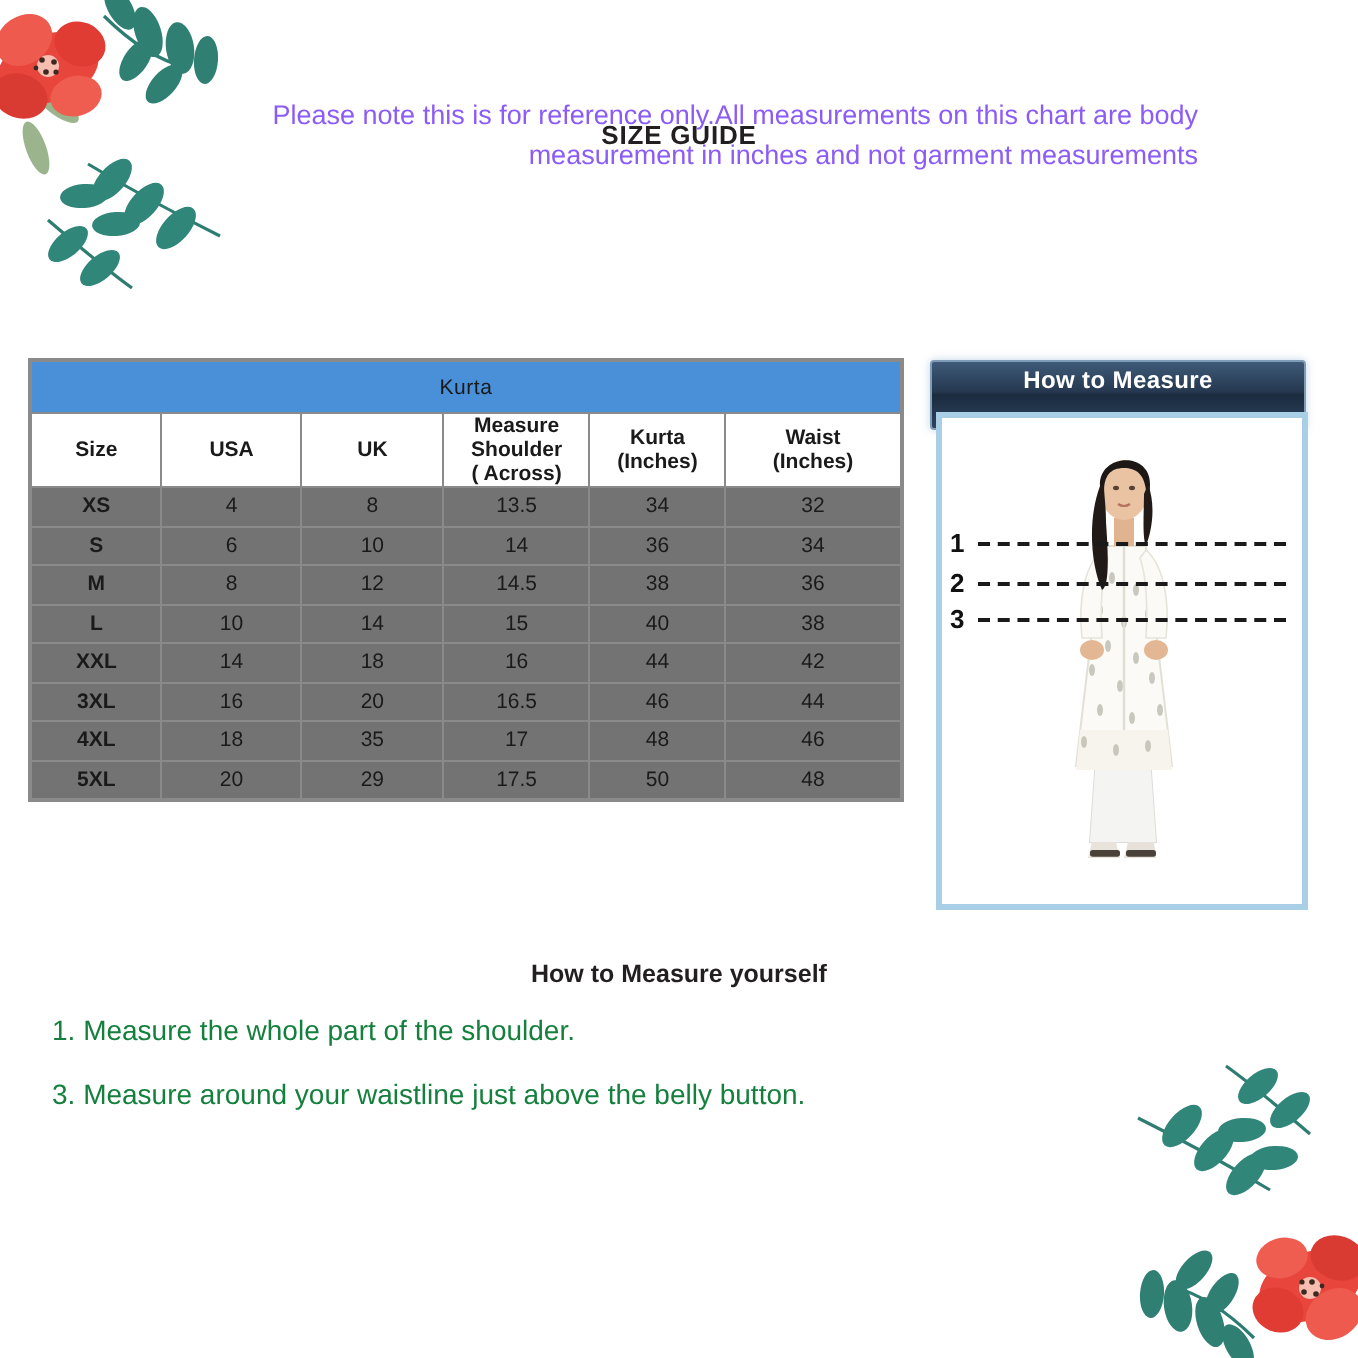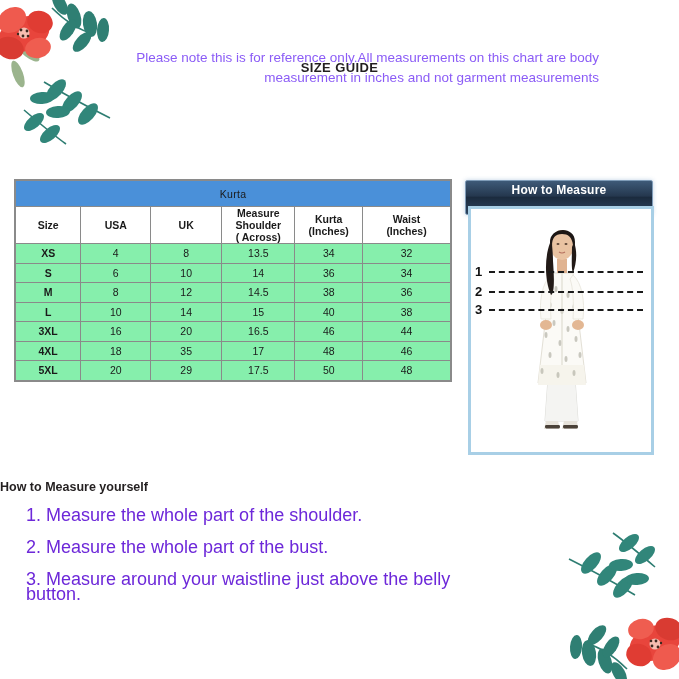--- a/index.html
+++ b/index.html
@@ -50,21 +50,21 @@
   }
   .kurta-bar{
     background:#4a90d9;
     color:#16365c;
     font-size:17px;
     font-weight:normal;
     height:25px;
     letter-spacing:.3px;
     border:1px solid #8a8a8a;
   }
-  tbody tr td{height:18.5px;vertical-align:middle;background:#86efac;}
+  tbody tr td{height:18.5px;vertical-align:middle;background:#737373;}
   tbody tr td.sz{font-weight:bold;}
   col.c-size{width:58px;}
   col.c-usa{width:62px;}
   col.c-uk{width:63px;}
   col.c-shoulder{width:65px;}
   col.c-bust{width:60px;}
   col.c-waist{width:78px;}
 
   
   .htm-banner{
@@ -101,28 +101,28 @@
     font-size:13px;font-weight:bold;color:#111;
     line-height:1;
   }
   .mnum.n1{top:56px;}
   .mnum.n2{top:76px;}
   .mnum.n3{top:94px;}
 
   
   .howto-head{
     position:absolute;left:0;right:0;top:480px;
-    text-align:left;
+    text-align:center;
     font-size:12.5px;font-weight:bold;color:#231f20;
   }
   .steps{
     position:absolute;left:26px;top:508px;width:430px;
   }
   .step{
-    font-size:18px;color:#6d28d9;
+    font-size:14px;color:#15803d;
     margin-bottom:17px;
     line-height:15px;
   }
 </style>
 </head>
 <body>
 
 <svg class="floral floral-tl" viewBox="0 0 140 160">
   <g fill="none" stroke="#2e7d72" stroke-width="1.6">
     <path d="M58 18 C70 30 84 40 100 44"></path>
@@ -274,20 +274,28 @@
           <td>38</td>
           <td>36</td>
         </tr>
         <tr>
           <td class="sz">L</td>
           <td>10</td>
           <td>14</td>
           <td>15</td>
           <td>40</td>
           <td>38</td>
+        </tr>
+        <tr>
+          <td class="sz">XXL</td>
+          <td>14</td>
+          <td>18</td>
+          <td>16</td>
+          <td>44</td>
+          <td>42</td>
         </tr>
         <tr>
           <td class="sz">3XL</td>
           <td>16</td>
           <td>20</td>
           <td>16.5</td>
           <td>46</td>
           <td>44</td>
         </tr>
         <tr>
@@ -375,15 +383,14 @@
   <div class="mline l2"></div>
   <div class="mline l3"></div>
   <div class="mnum n1">1</div>
   <div class="mnum n2">2</div>
   <div class="mnum n3">3</div>
 </div>
 
 <div class="howto-head">How to Measure yourself</div>
 <div class="steps">
     <div class="step">1. Measure the whole part of the shoulder.</div>
-    <div class="step">2. Measure the whole part of the bust.</div>
     <div class="step">3. Measure around your waistline just above the belly button.</div>
   </div>
 
 </body></html>

